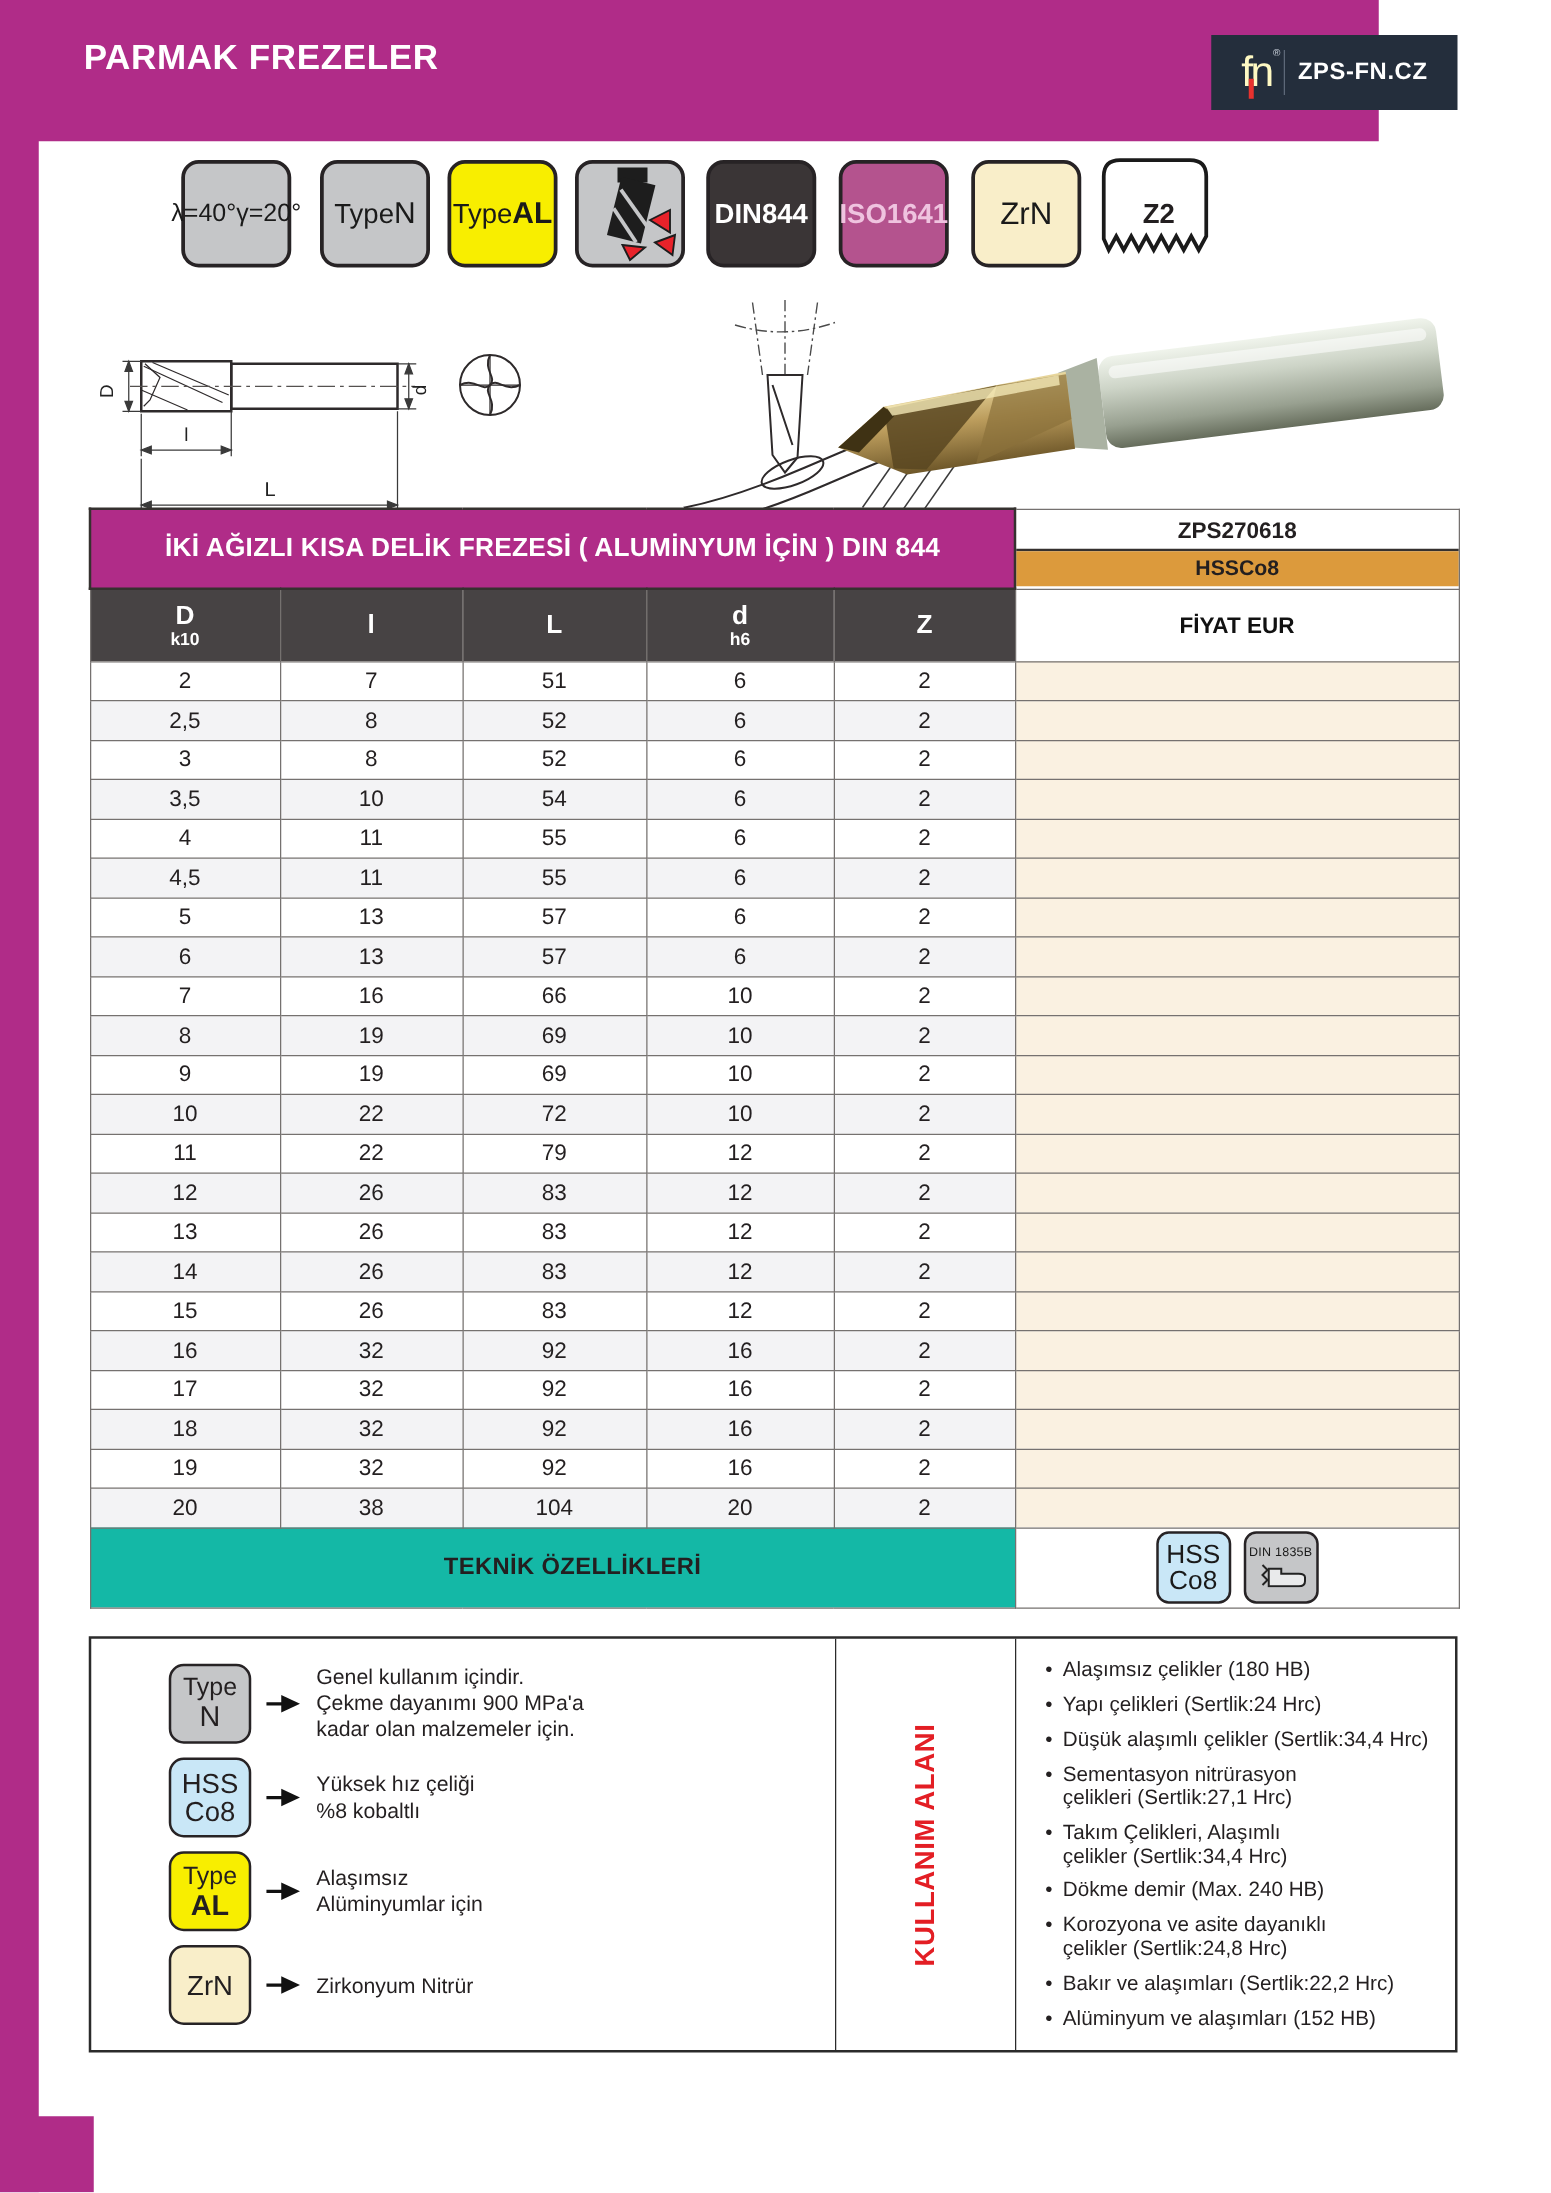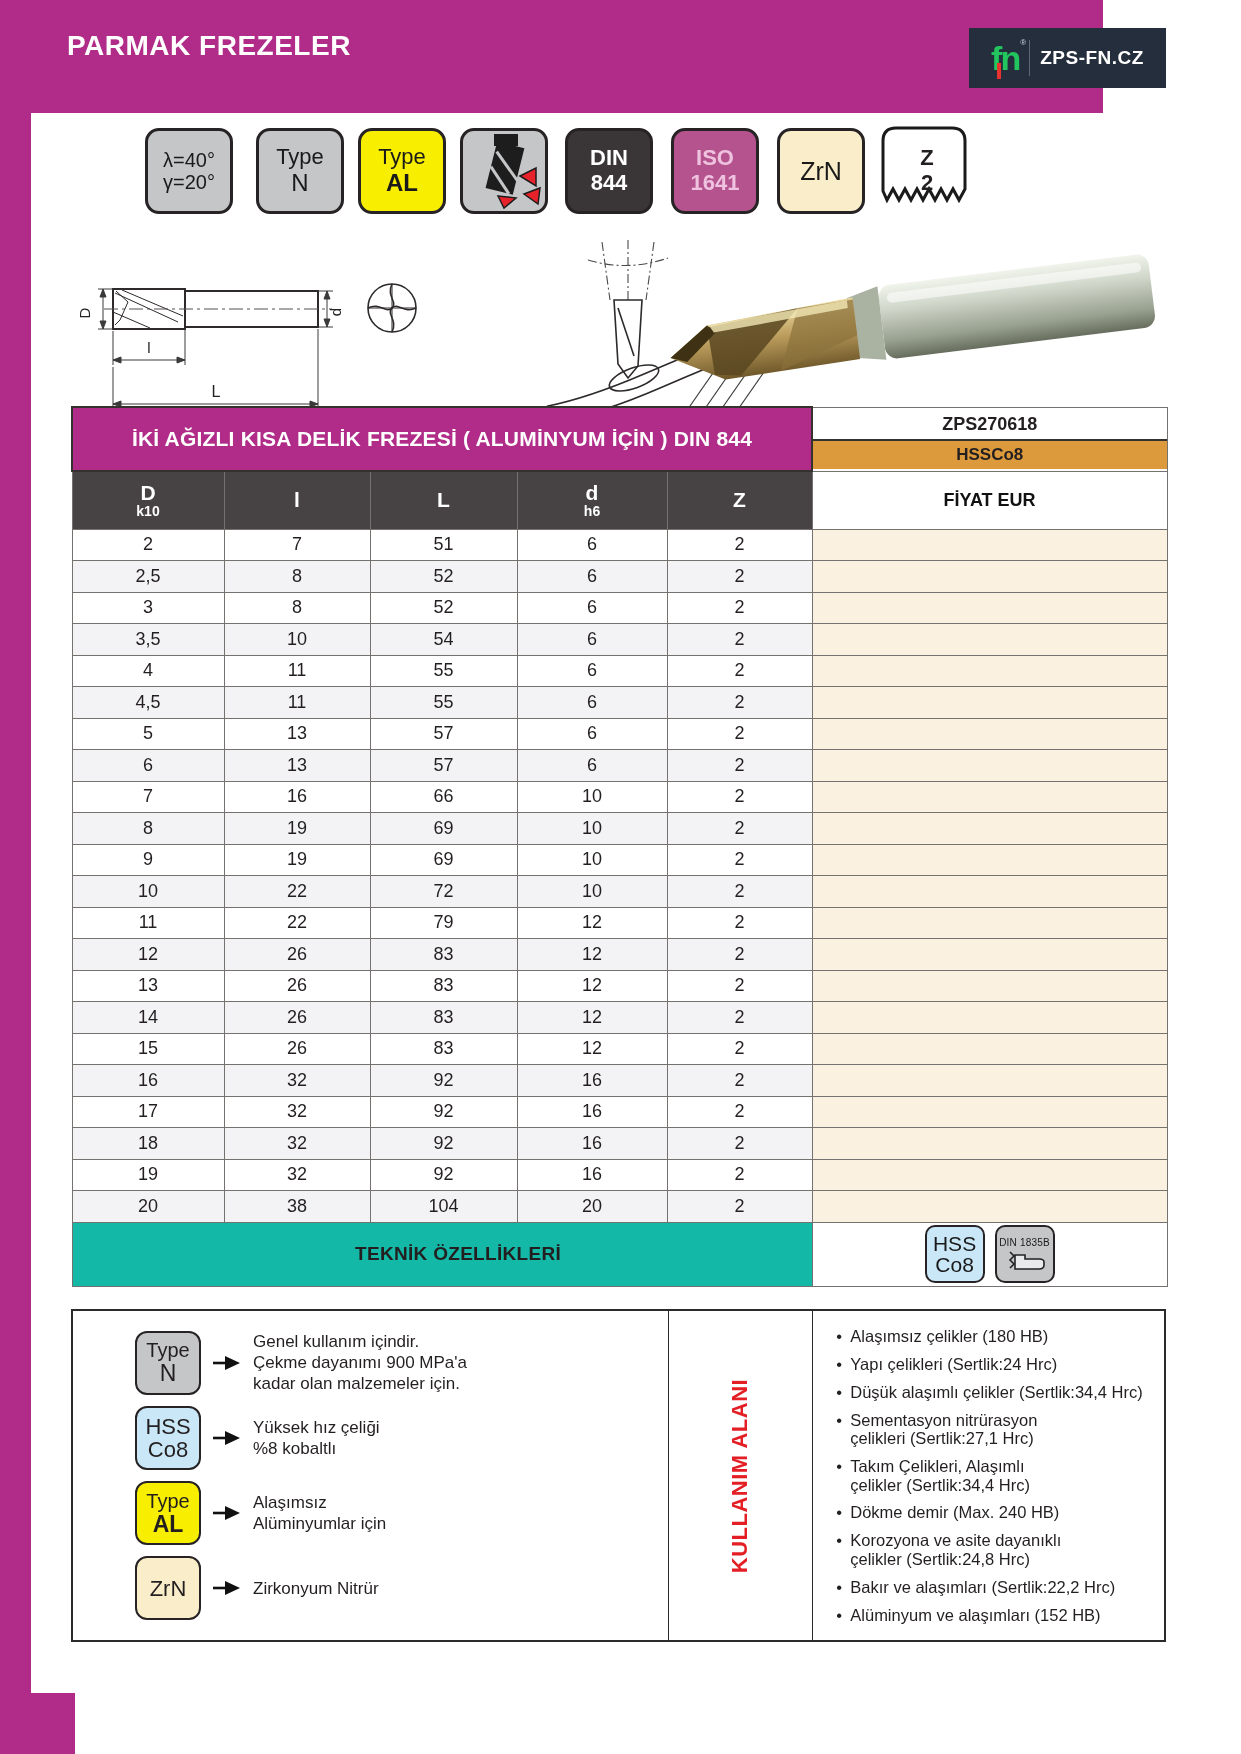--- a/index.html
+++ b/index.html
@@ -14,31 +14,31 @@
 
   
   .topbar{position:absolute;left:0;top:0;width:1103px;height:113px;background:var(--magenta);}
   .left-stripe{position:absolute;left:0;top:0;width:31px;height:1754px;background:var(--magenta);}
   .bottom-block{position:absolute;left:0;top:1693px;width:75px;height:61px;background:var(--magenta);}
 
   .page-title{position:absolute;left:67px;top:30px;font-size:28px;font-weight:800;color:#fff;letter-spacing:.5px;}
   .logo-box{position:absolute;left:969px;top:28px;width:197px;height:60px;background:var(--navy);
     display:flex;align-items:center;justify-content:center;gap:10px;}
   .fn-wrap{position:relative;display:inline-block;line-height:1;}
-  .fn-text{font-size:34px;font-weight:700;color:#22c55e;letter-spacing:-2px;}
+  .fn-text{font-size:34px;font-weight:400;color:#fef9c3;letter-spacing:-2px;}
   .fn-reg{position:absolute;right:-7px;top:-2px;font-size:8px;color:#cfd6e0;}
   .fn-bit{position:absolute;left:6px;bottom:-4px;width:4px;height:16px;background:#e8322e;}
   .logo-div{width:1px;height:36px;background:#5d6878;}
   .site-text{font-size:19px;font-weight:700;color:#fff;letter-spacing:.5px;}
   .country{position:absolute;left:969px;top:90px;width:197px;text-align:right;
     font-size:15px;font-weight:800;color:#fff;letter-spacing:1px;}
 
   
   .stamp{position:absolute;top:128px;width:88px;height:86px;border:3px solid #272325;border-radius:14px;
-    display:flex;flex-direction:column;align-items:center;justify-content:center;line-height:1.12;text-align:left;}
+    display:flex;flex-direction:row;align-items:center;justify-content:center;line-height:1.12;text-align:left;}
   .stamp .l1{font-size:22px;}
   .stamp .l2{font-size:24px;}
   .st-gray{background:#c5c6c8;color:#1a1a1a;}
   .st-yellow{background:var(--yellow);color:#1a1a1a;}
   .st-dark{background:var(--dark);color:#fff;font-weight:700;}
   .st-magenta{background:var(--iso);color:#efc3df;font-weight:700;}
   .st-cream{background:var(--cream);color:#1a1a1a;}
   .st-plain{border:none;background:transparent;}
   #stamp-angles .l1,#stamp-angles .l2{font-size:20px;}
   #stamp-type-al .l2{font-weight:800;}

